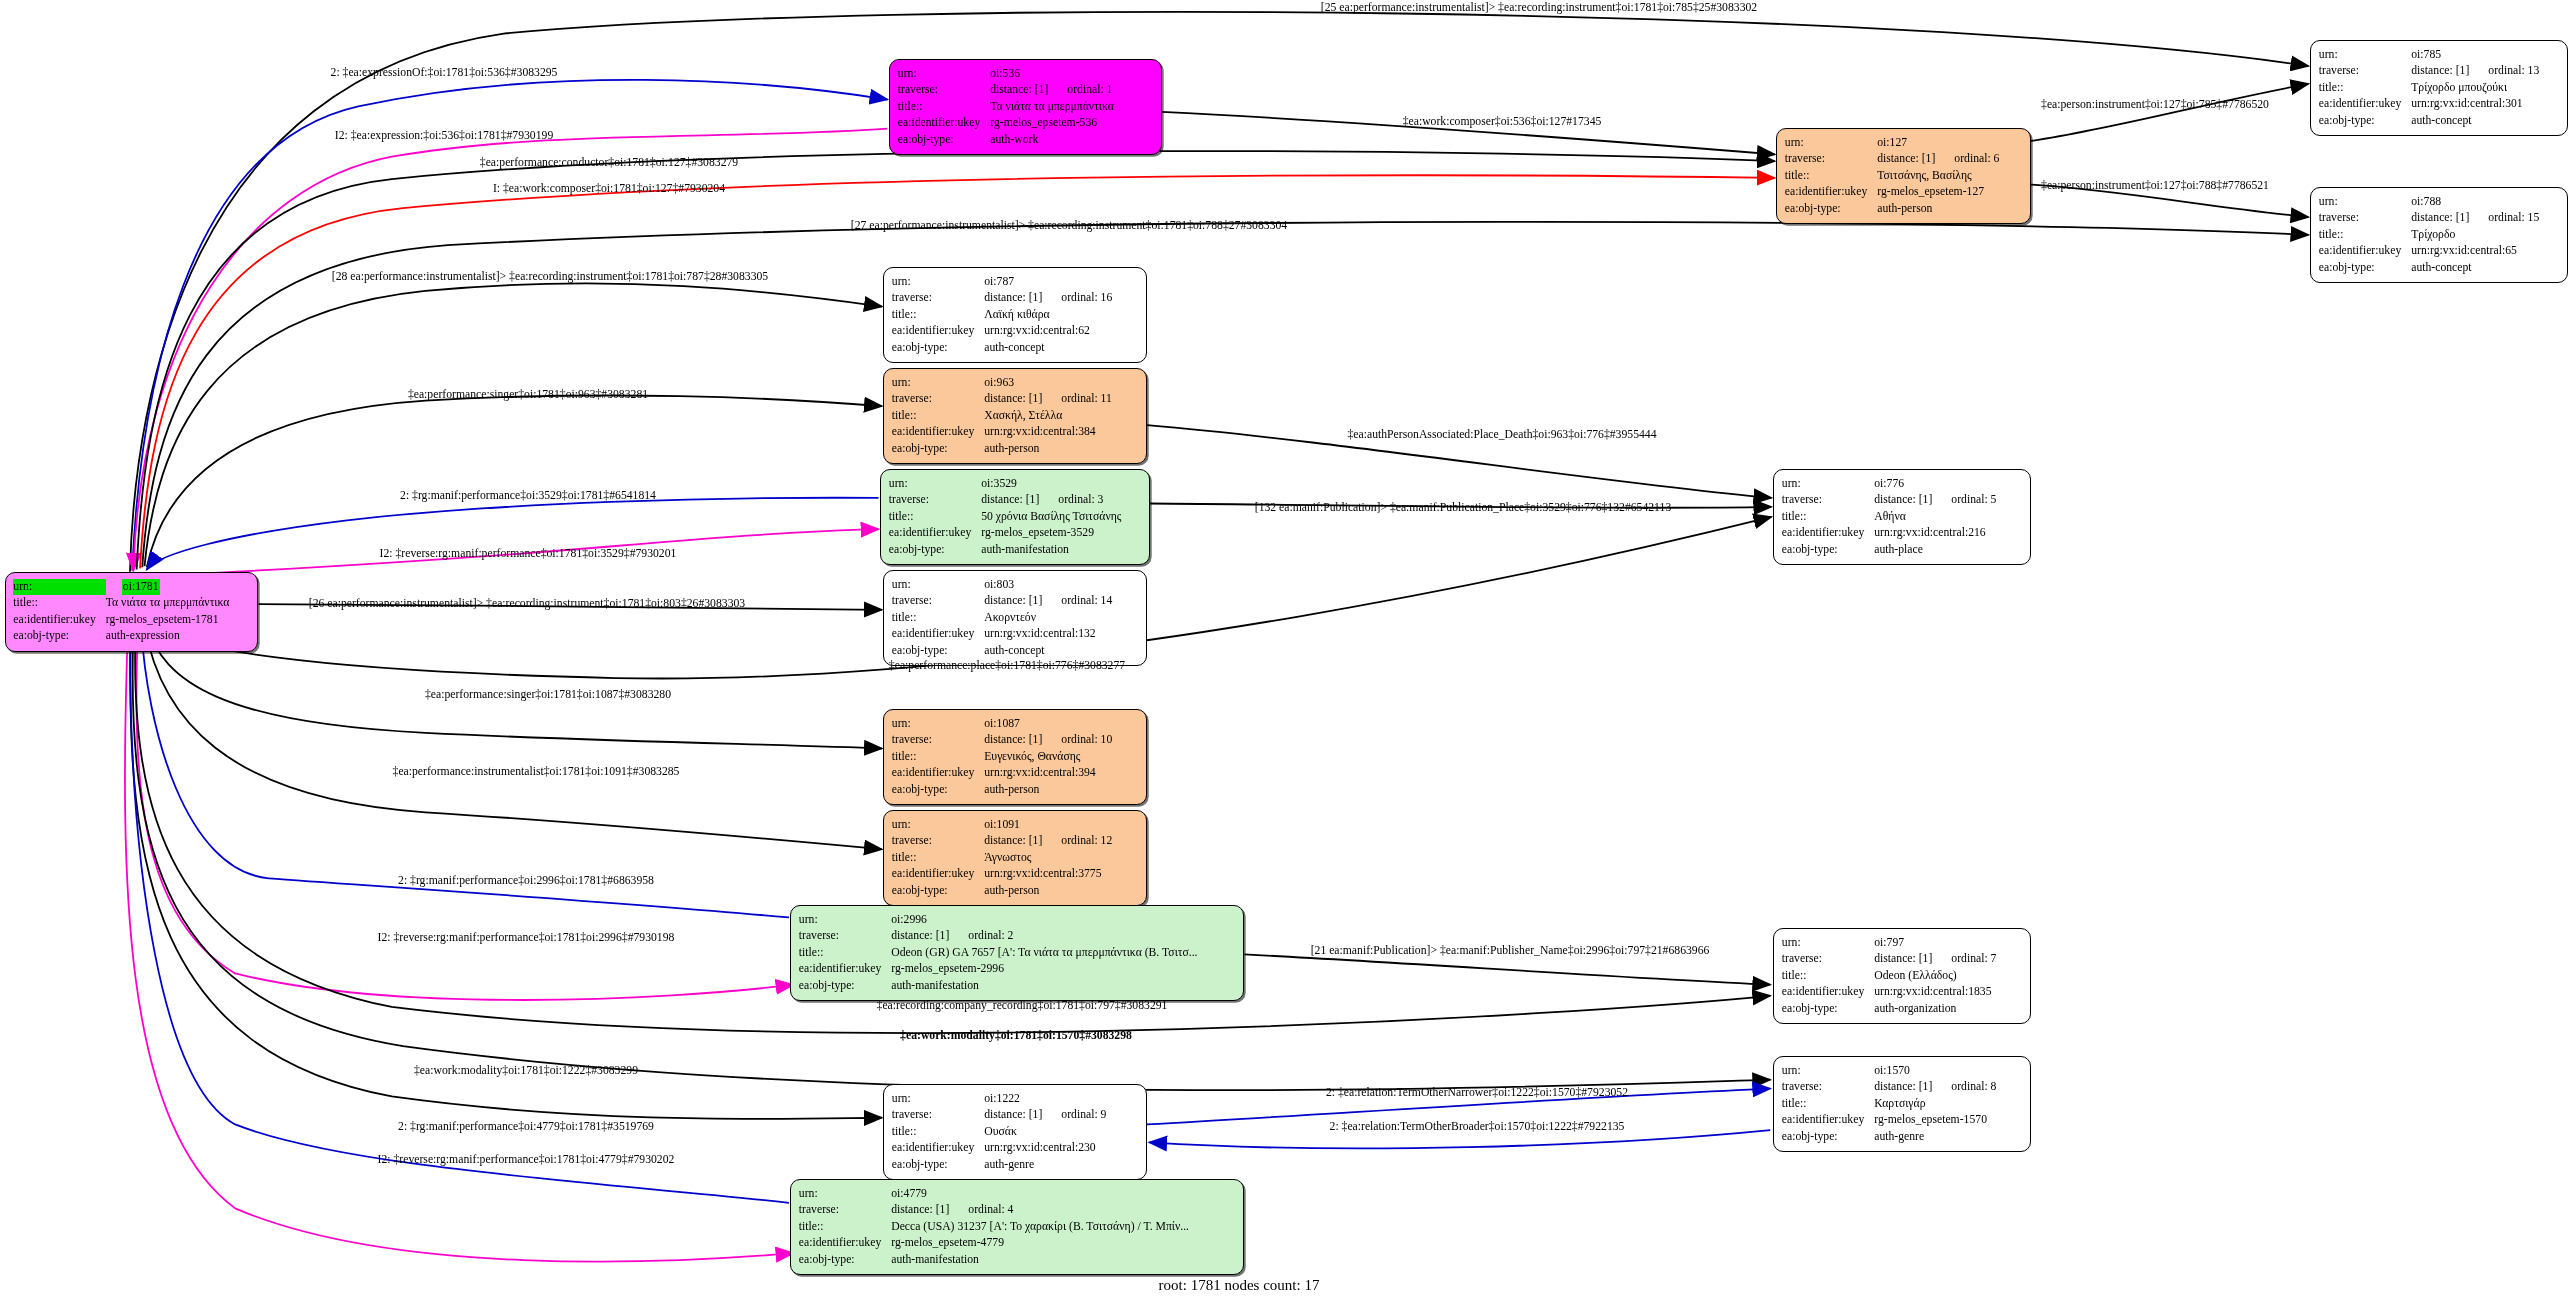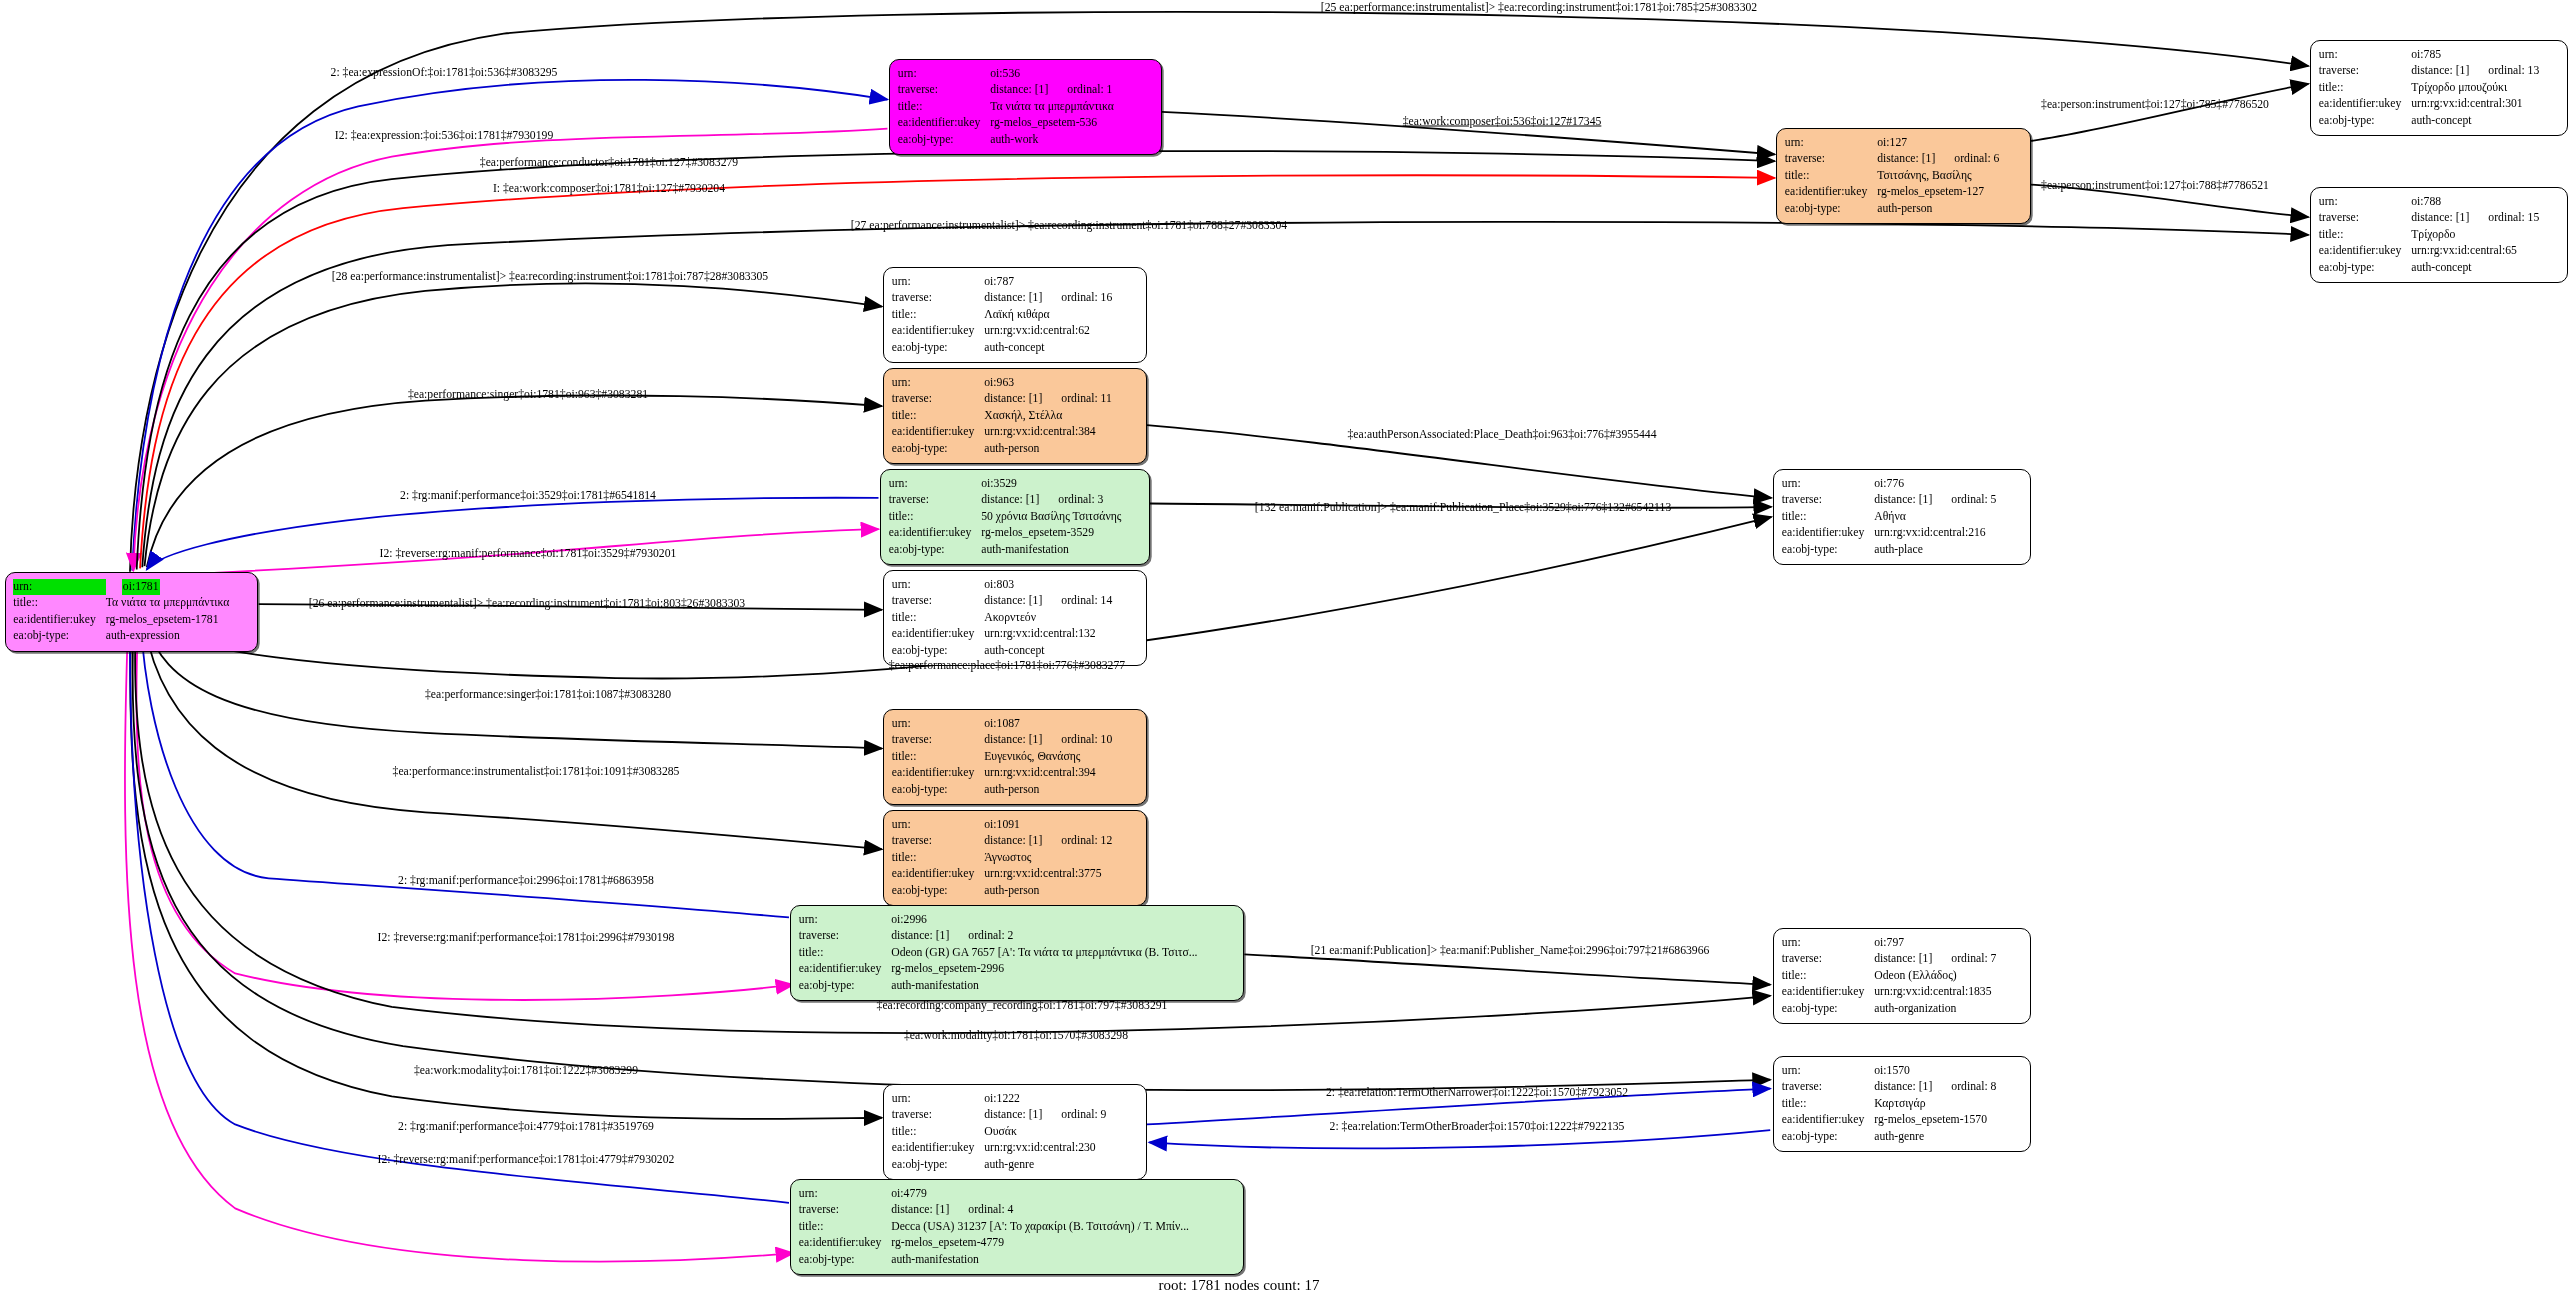--- a/index.html
+++ b/index.html
@@ -541,41 +541,41 @@
             </tr>
           </tbody>
         </table>
       </div>
     </div>
 
   <div id="labels-host">
       <div class="elabel" style="left: 1539px; top: 7.3px;">[25 ea:performance:instrumentalist]&gt; ‡ea:recording:instrument‡oi:1781‡oi:785‡25#3083302</div>
       <div class="elabel" style="left: 444px; top: 72px;">2: ‡ea:expressionOf:‡oi:1781‡oi:536‡#3083295</div>
       <div class="elabel" style="left: 444px; top: 135px;">I2: ‡ea:expression:‡oi:536‡oi:1781‡#7930199</div>
-      <div class="elabel" style="left: 1502px; top: 121px; text-decoration: underline;">‡ea:work:composer‡oi:536‡oi:127#17345</div>
+      <div class="elabel" style="left: 1502px; top: 121px;">‡ea:work:composer‡oi:536‡oi:127#17345</div>
       <div class="elabel" style="left: 2155px; top: 104px;">‡ea:person:instrument‡oi:127‡oi:785‡#7786520</div>
       <div class="elabel" style="left: 609px; top: 162px;">‡ea:performance:conductor‡oi:1781‡oi:127‡#3083279</div>
       <div class="elabel" style="left: 609px; top: 188px;">I: ‡ea:work:composer‡oi:1781‡oi:127‡#7930204</div>
       <div class="elabel" style="left: 2155px; top: 185px;">‡ea:person:instrument‡oi:127‡oi:788‡#7786521</div>
       <div class="elabel" style="left: 1069px; top: 225px;">[27 ea:performance:instrumentalist]&gt; ‡ea:recording:instrument‡oi:1781‡oi:788‡27#3083304</div>
       <div class="elabel" style="left: 550px; top: 276px;">[28 ea:performance:instrumentalist]&gt; ‡ea:recording:instrument‡oi:1781‡oi:787‡28#3083305</div>
       <div class="elabel" style="left: 528px; top: 394px;">‡ea:performance:singer‡oi:1781‡oi:963‡#3083281</div>
       <div class="elabel" style="left: 1502px; top: 434px;">‡ea:authPersonAssociated:Place_Death‡oi:963‡oi:776‡#3955444</div>
       <div class="elabel" style="left: 528px; top: 495px;">2: ‡rg:manif:performance‡oi:3529‡oi:1781‡#6541814</div>
       <div class="elabel" style="left: 1463px; top: 507px;">[132 ea:manif:Publication]&gt; ‡ea:manif:Publication_Place‡oi:3529‡oi:776‡132#6542113</div>
       <div class="elabel" style="left: 528px; top: 553px;">I2: ‡reverse:rg:manif:performance‡oi:1781‡oi:3529‡#7930201</div>
       <div class="elabel" style="left: 527px; top: 603px;">[26 ea:performance:instrumentalist]&gt; ‡ea:recording:instrument‡oi:1781‡oi:803‡26#3083303</div>
       <div class="elabel" style="left: 1007px; top: 665px;">‡ea:performance:place‡oi:1781‡oi:776‡#3083277</div>
       <div class="elabel" style="left: 548px; top: 694px;">‡ea:performance:singer‡oi:1781‡oi:1087‡#3083280</div>
       <div class="elabel" style="left: 536px; top: 771px;">‡ea:performance:instrumentalist‡oi:1781‡oi:1091‡#3083285</div>
       <div class="elabel" style="left: 526px; top: 880px;">2: ‡rg:manif:performance‡oi:2996‡oi:1781‡#6863958</div>
       <div class="elabel" style="left: 526px; top: 913px; margin-top: 24px;">I2: ‡reverse:rg:manif:performance‡oi:1781‡oi:2996‡#7930198</div>
       <div class="elabel" style="left: 1510px; top: 950px;">[21 ea:manif:Publication]&gt; ‡ea:manif:Publisher_Name‡oi:2996‡oi:797‡21#6863966</div>
       <div class="elabel" style="left: 1022px; top: 1005px;">‡ea:recording:company_recording‡oi:1781‡oi:797‡#3083291</div>
-      <div class="elabel" style="left: 1016px; top: 1035px;">‡ea:work:modality‡oi:1781‡oi:1570‡#3083298</div>
+      <div class="elabel" style="left: 1016px; top: 1035px; font-weight: bold;">‡ea:work:modality‡oi:1781‡oi:1570‡#3083298</div>
       <div class="elabel" style="left: 526px; top: 1070px;">‡ea:work:modality‡oi:1781‡oi:1222‡#3083299</div>
       <div class="elabel" style="left: 1477px; top: 1092px;">2: ‡ea:relation:TermOtherNarrower‡oi:1222‡oi:1570‡#7923052</div>
       <div class="elabel" style="left: 526px; top: 1126px;">2: ‡rg:manif:performance‡oi:4779‡oi:1781‡#3519769</div>
       <div class="elabel" style="left: 1477px; top: 1126px;">2: ‡ea:relation:TermOtherBroader‡oi:1570‡oi:1222‡#7922135</div>
       <div class="elabel" style="left: 526px; top: 1159px;">I2: ‡reverse:rg:manif:performance‡oi:1781‡oi:4779‡#7930202</div>
     </div>
 
   <div class="footer" style="left:1239px;top:1285px;">root: 1781 nodes count: 17</div>
 </div>
 

